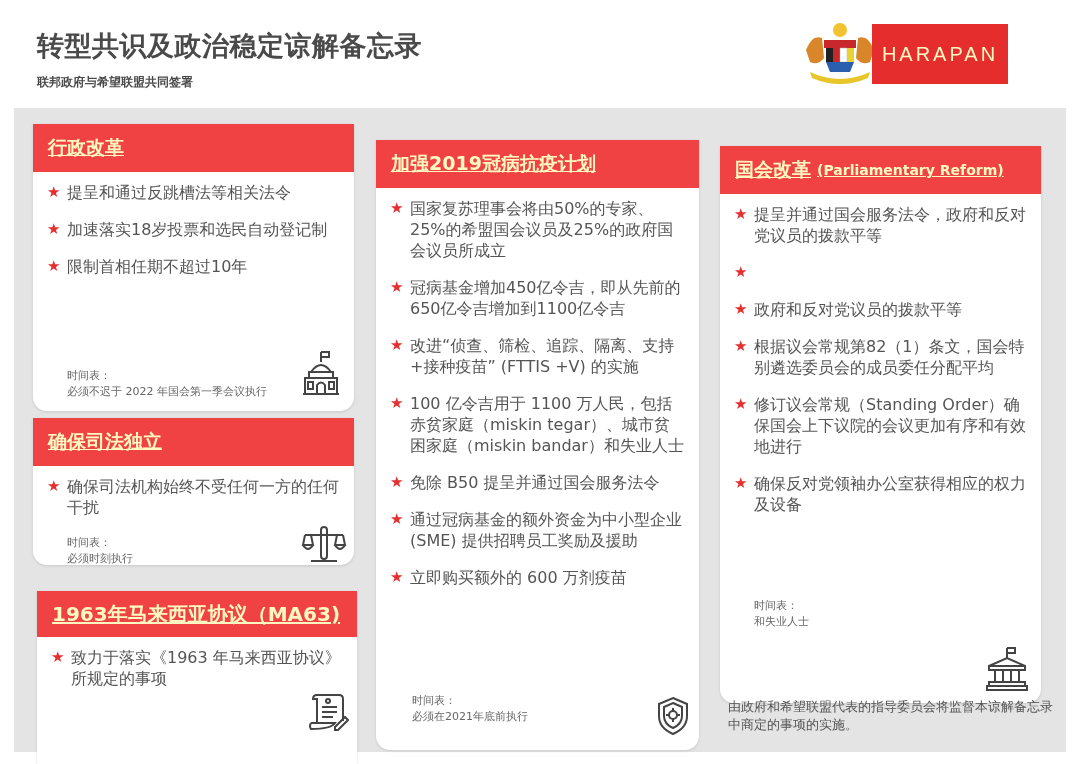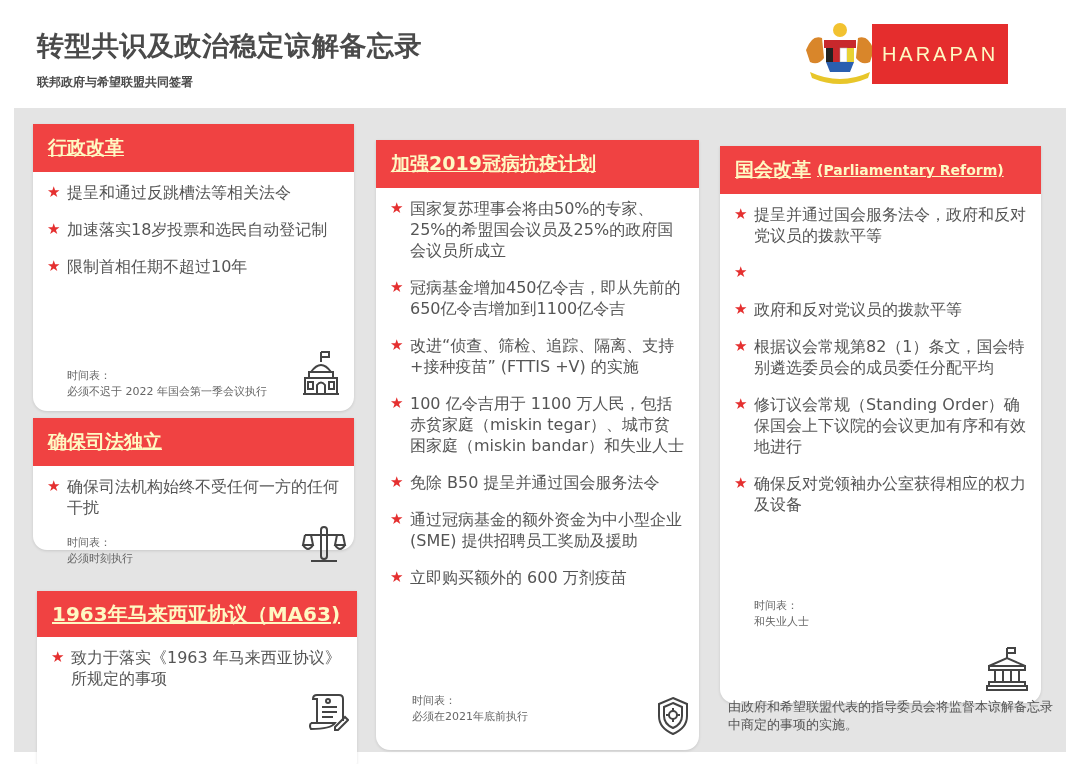--- a/index.html
+++ b/index.html
@@ -78,21 +78,21 @@
       <rect x="8" y="22" width="24" height="6"></rect>
       <rect x="4" y="28" width="32" height="16"></rect>
       <path d="M16 44 v-9 q4 -5 8 0 v9"></path>
       <rect x="7" y="32" width="5" height="7"></rect>
       <rect x="28" y="32" width="5" height="7"></rect>
       <line x1="2" y1="44" x2="38" y2="44"></line>
     </svg>
   </div>
 </div>
 
-<div class="card" style="left:33px; top:418px; width:321px; height:132px;">
+<div class="card" style="left:33px; top:418px; width:321px; height:147px;">
   <div class="card-head">确保司法独立</div>
   <div class="items">
     <div class="item">
       <span class="star">★</span>
       <span class="item-text">确保司法机构始终不受任何一方的任何干扰</span>
     </div>
   </div>
   <div class="timeline" style="left:34px; top:117px;">
     <div>时间表：</div>
     <div>必须时刻执行</div>

